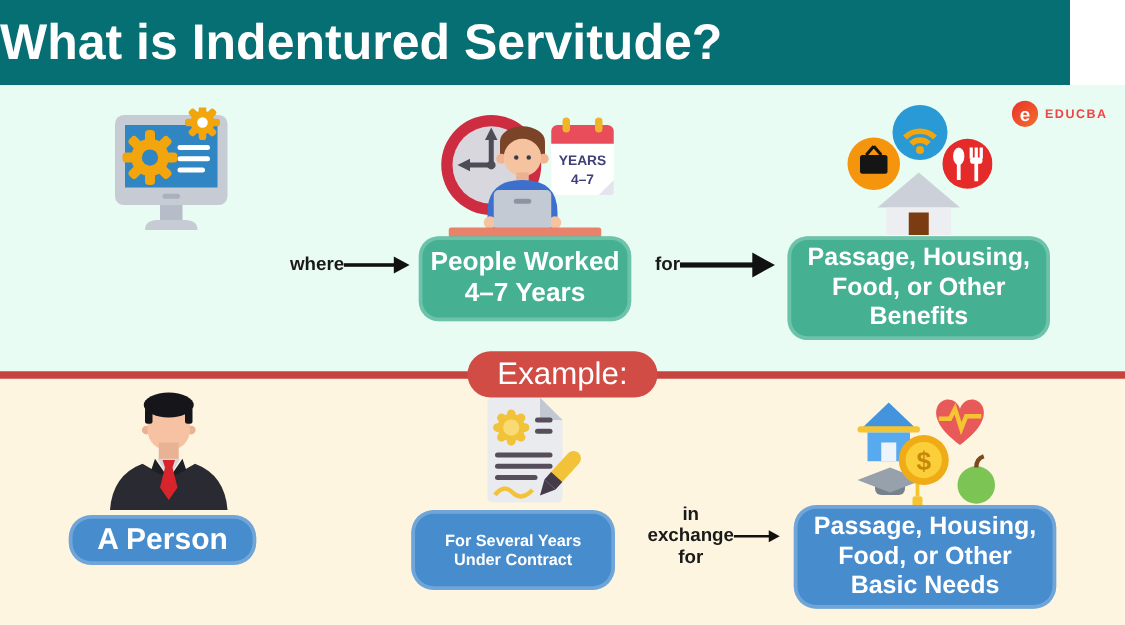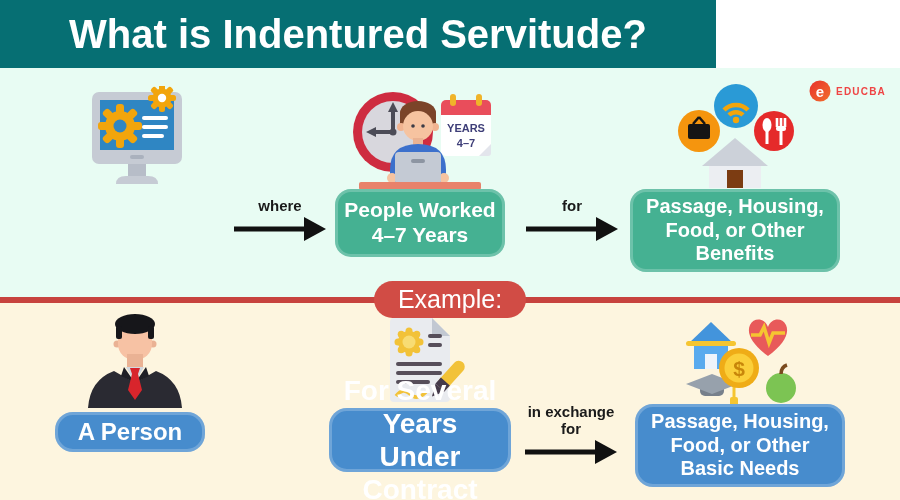--- a/index.html
+++ b/index.html
@@ -1,41 +1,41 @@
 <!DOCTYPE html>
 <html><head>
 <meta charset="utf-8">
 <style>
   html,body{margin:0;padding:0;background:#fff;}
   .canvas{position:relative;width:900px;height:500px;overflow:hidden;
           font-family:"Liberation Sans","DejaVu Sans",sans-serif;}
   
-  .header{position:absolute;left:0;top:0;width:716px;height:68px;background:#066f73;
-          display:flex;align-items:center;justify-content:center;}
+  .header{position:absolute;left:0;top:0;width:856px;height:68px;background:#066f73;
+          display:flex;align-items:center;justify-content:flex-start;}
   .header h1{margin:0;color:#fff;font-size:40px;font-weight:bold;letter-spacing:0;}
   .bg-top{position:absolute;left:0;top:68px;width:900px;height:229px;background:#e8fcf3;}
   .divider{position:absolute;left:0;top:297px;width:900px;height:6px;background:#c7433e;z-index:1;}
   .bg-bottom{position:absolute;left:0;top:303px;width:900px;height:197px;background:#fdf5df;}
   
   .brand{position:absolute;right:14px;top:80px;display:flex;align-items:center;gap:5px;z-index:2;}
   .brand .wordmark{font-size:10px;color:#ef4444;letter-spacing:1.2px;font-weight:bold;}
   
   .box{position:absolute;display:flex;align-items:center;justify-content:center;text-align:center;
        color:#fff;font-weight:bold;line-height:1.18;z-index:2;}
   .box span{white-space:pre-line;}
   .teal{background:#45b192;border-radius:16px;box-shadow:inset 0 0 0 3px rgba(255,255,255,.22);}
   .blue{background:#478ccd;border-radius:18px;box-shadow:inset 0 0 0 3px rgba(255,255,255,.22);}
   .b1{left:62px;top:192px;width:146px;height:55px;font-size:24px}
   .b2{left:335px;top:189px;width:170px;height:68px;font-size:21px}
   .b3{left:630px;top:189px;width:210px;height:83px;font-size:20px}
   .e1{left:55px;top:412px;width:150px;height:40px;font-size:24px}
-  .e2{left:329px;top:408px;width:182px;height:64px;font-size:28px}
+  .e2{left:329px;top:408px;width:163px;height:64px;font-size:13px}
   .e3{left:635px;top:404px;width:210px;height:83px;font-size:20px}
   
-  .connector{position:absolute;display:flex;flex-direction:column;align-items:center;z-index:2;}
+  .connector{position:absolute;display:flex;flex-direction:row;align-items:center;z-index:2;}
   .connector .lbl{font-weight:bold;font-size:15px;line-height:1.12;color:#1a1a1a;
                   text-align:center;white-space:pre-line;}
   .connector svg{display:block;}
   .c1{left:232px;top:198px;width:96px}
   .c2{left:524px;top:198px;width:96px}
   .c3{left:220px;top:402px;width:102px}
   .c4{left:518px;top:404px;width:106px}
   
   .example-badge{position:absolute;left:374px;top:281px;width:152px;height:37px;background:#d14c45;
                  border-radius:19px;display:flex;align-items:center;justify-content:center;z-index:3;}

